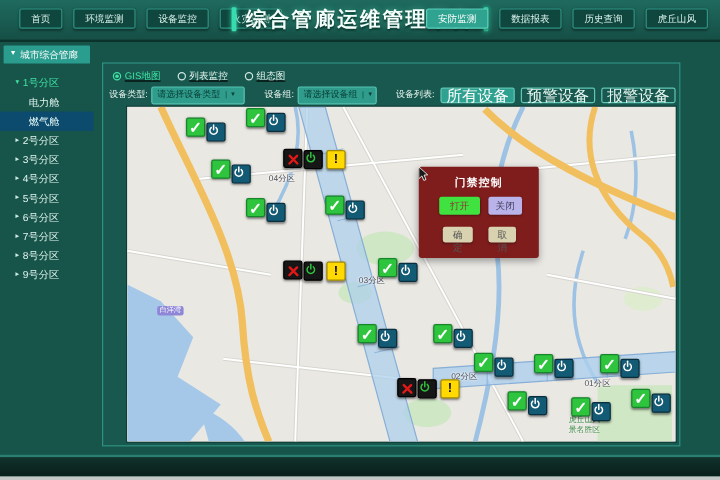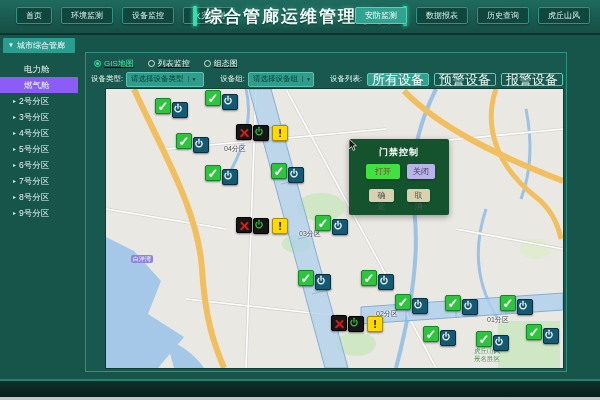--- a/index.html
+++ b/index.html
@@ -26,21 +26,21 @@
              color:#fff;font-size:8px;padding-left:5px;border-radius:1px;cursor:pointer;
              display:flex;align-items:center;gap:3px;}
   .caret{font-size:6px;}
   .side-item{height:16px;line-height:16px;font-size:8.5px;color:#e3f5ef;cursor:pointer;
              display:flex;align-items:center;gap:3px;}
   .side-item .caret{color:#cfeae2;}
   .side-item.group{padding-left:13px;}
   .side-item.leaf{padding-left:24px;}
   .side-item.green{color:#3fe3a4;}
   .side-item.green .caret{color:#3fe3a4;}
-  .side-item.selected{background:#8b5cf6;color:#eafff9;}
+  .side-item.selected{background:#0c4a6e;color:#eafff9;}
   
   .panel{position:absolute;left:85px;top:52px;width:482px;height:320px;
          border:1px solid #2e9181;background:#18584e;box-sizing:border-box;}
   .radio-row{position:absolute;left:8px;top:5px;display:flex;gap:14px;align-items:center;text-decoration:underline;}
   .radio-opt{display:flex;align-items:center;gap:3px;font-size:8px;color:#e8f6f1;cursor:pointer;}
   .rdot{width:7px;height:7px;border:1px solid #cfe9e2;border-radius:50%;box-sizing:border-box;position:relative;}
   .radio-opt.sel{color:#3fe3a4;}
   .radio-opt.sel .rdot{border-color:#3fe3a4;}
   .radio-opt.sel .rdot::after{content:"";position:absolute;left:1px;top:1px;width:3px;height:3px;
                               background:#3fe3a4;border-radius:50%;}
@@ -71,21 +71,21 @@
         box-shadow:0 1px 2px rgba(0,0,0,.45);cursor:pointer;}
   .t-check{background:#2ec43d;border:1px solid #15862a;color:#fff;font-size:13px;font-weight:bold;}
   .t-power{background:#135a74;border:1px solid #092f3f;margin-left:1px;margin-top:4px;}
   .t-x{background:#161616;border:1px solid #000;}
   .t-xbar,.t-xbar2{position:absolute;left:2px;top:7px;width:11px;height:2.4px;background:#e01818;border-radius:1px;}
   .t-xbar{transform:rotate(45deg);}
   .t-xbar2{transform:rotate(-45deg);}
   .t-powerg{background:#161616;border:1px solid #000;margin-left:1px;margin-top:1px;}
   .t-warn{background:#ffd900;border:1px solid #a88d00;color:#111;font-weight:bold;font-size:11px;margin-left:3px;margin-top:1px;}
   
-  .dialog{position:absolute;left:243px;top:50px;width:100px;height:76px;background:#14532d;
+  .dialog{position:absolute;left:243px;top:50px;width:100px;height:76px;background:#7f1d1d;
           border-radius:2px;box-shadow:0 2px 6px rgba(0,0,0,.35);}
   .dialog h2{margin:0;padding-top:7px;text-align:center;font-size:9px;color:#ffffff;font-weight:bold;letter-spacing:1px;}
   .dbtn{position:absolute;border:none;border-radius:2px;font-size:8px;cursor:pointer;
         box-shadow:0 1px 2px rgba(0,0,0,.3);font-family:"Liberation Sans",sans-serif;}
   .d-open{left:17px;top:25px;width:34px;height:15px;background:#3fe23f;color:#8b3535;}
   .d-close{left:58px;top:25px;width:28px;height:15px;background:#b9b3ea;color:#3c3c55;}
   .d-ok{left:20px;top:50px;width:25px;height:13px;background:#d9d2b0;color:#555;}
   .d-cancel{left:58px;top:50px;width:23px;height:13px;background:#d9d2b0;color:#555;}
   .cursor{position:absolute;left:43px;top:57px;width:9px;height:12px;pointer-events:none;}
   
@@ -118,20 +118,24 @@
         <button class="hbtn">虎丘山风</button>
       </nav>
   </header>
 
   <aside>
     <div class="side-root">
       <span class="caret">▼</span>
       <span>城市综合管廊</span>
     </div>
     <div id="side-items">
+        <div class="side-item group green">
+          <span class="caret">▾</span>
+          <span>1号分区</span>
+        </div>
         <div class="side-item leaf">
           <span>电力舱</span>
         </div>
         <div class="side-item leaf selected">
           <span>燃气舱</span>
         </div>
         <div class="side-item group">
           <span class="caret">▸</span>
           <span>2号分区</span>
         </div>

